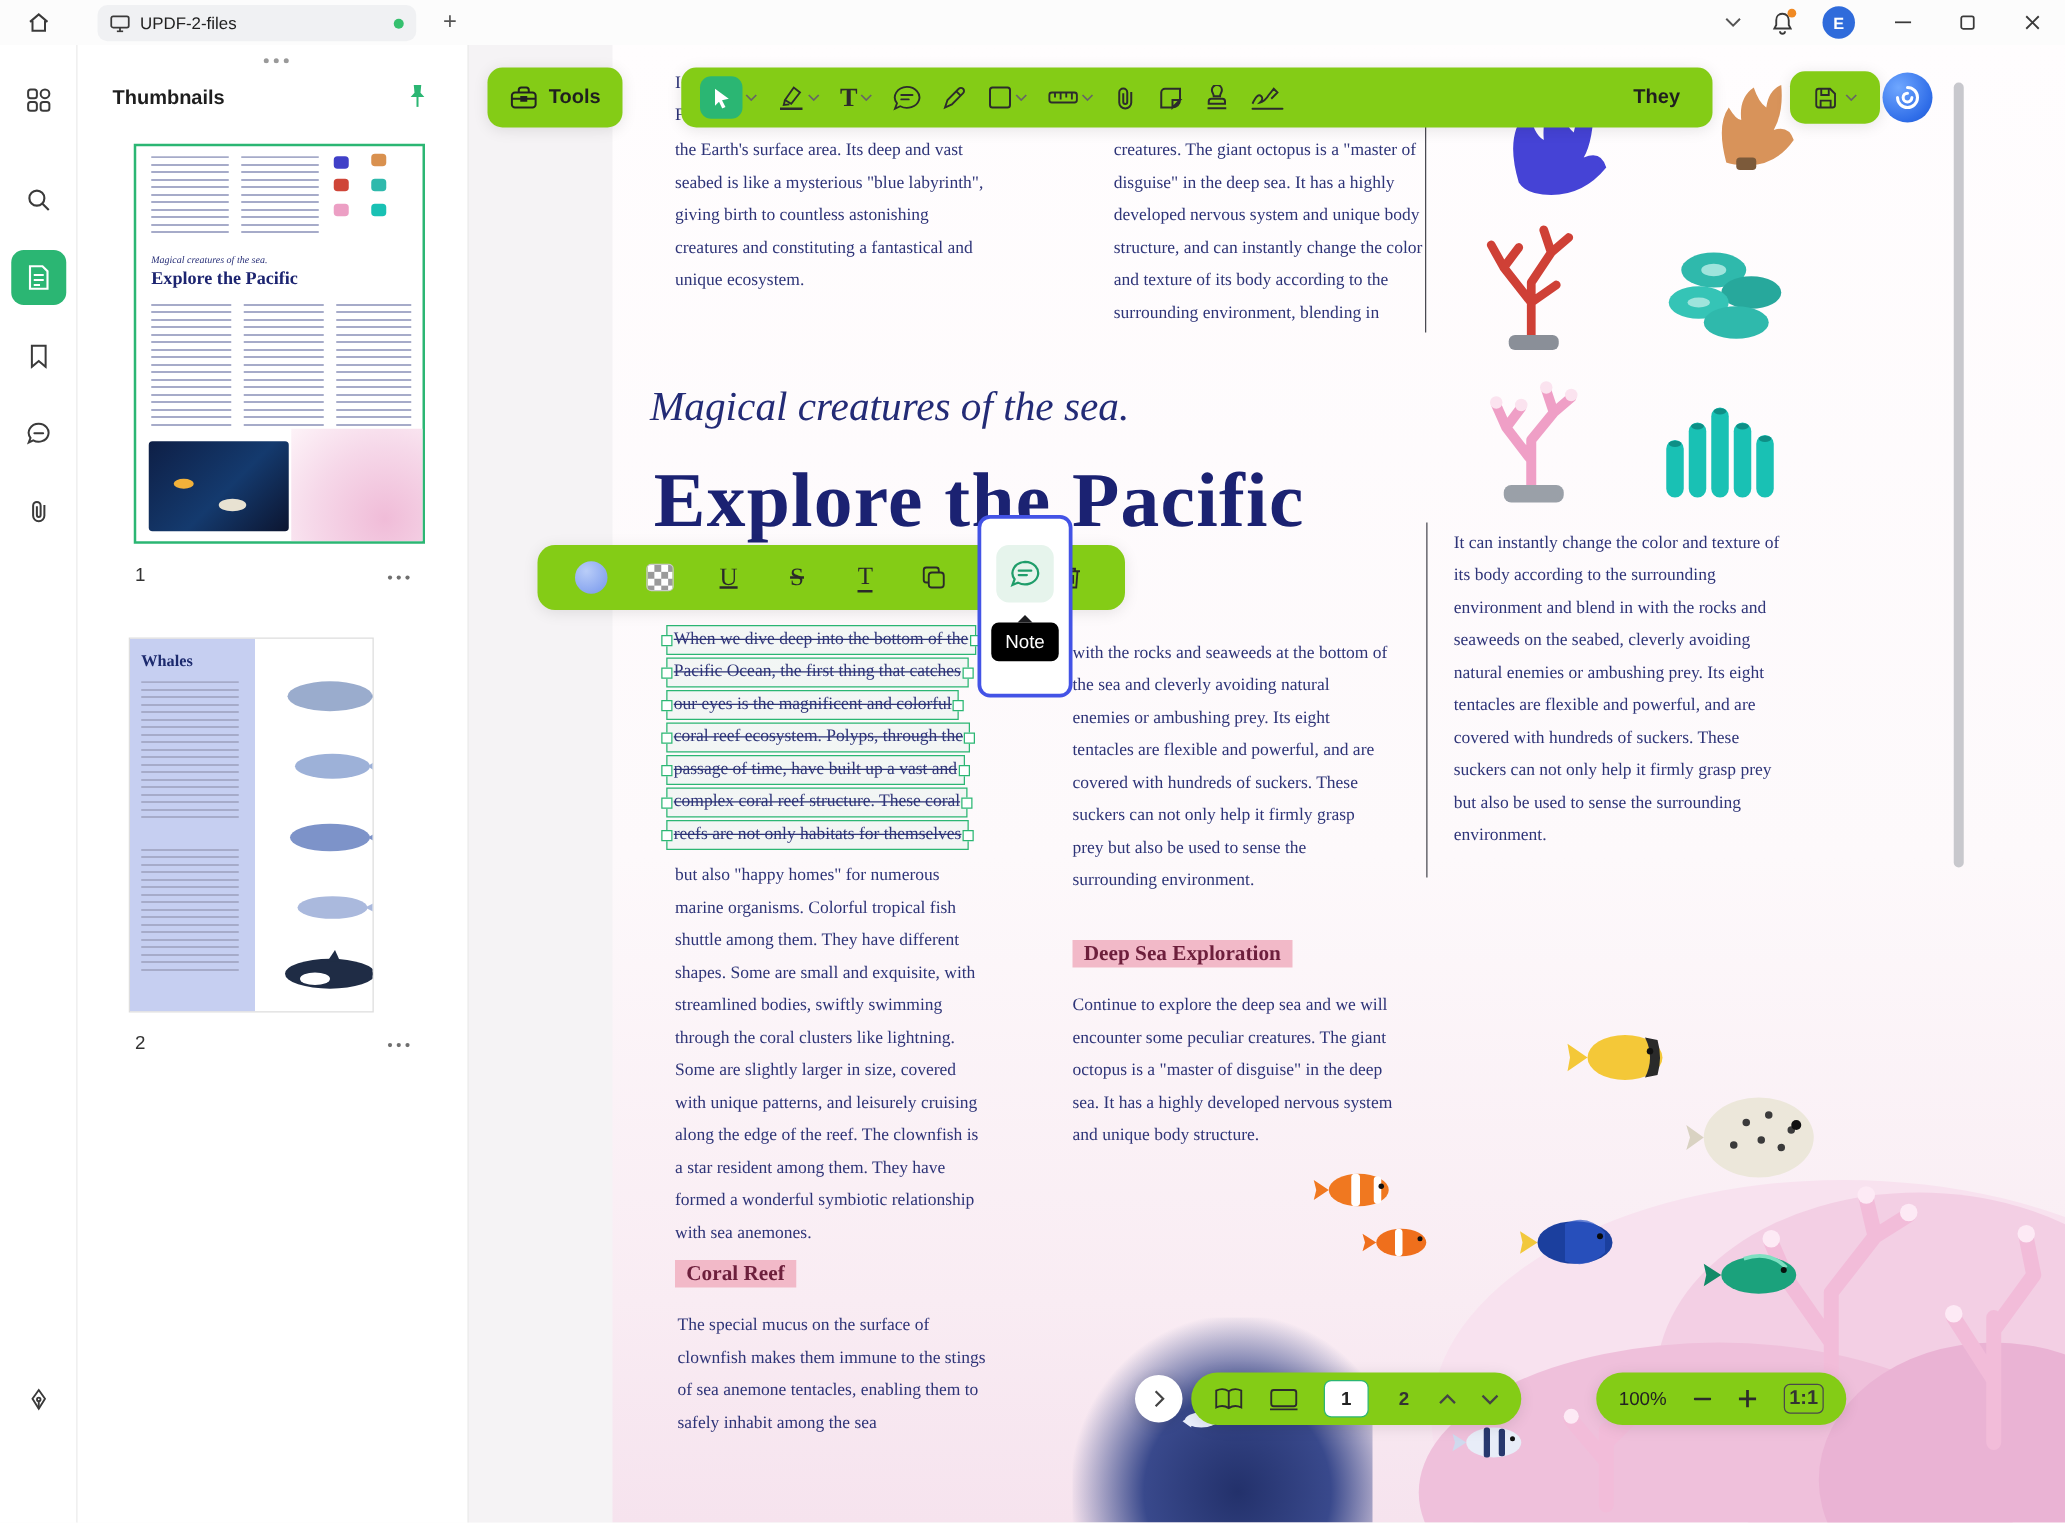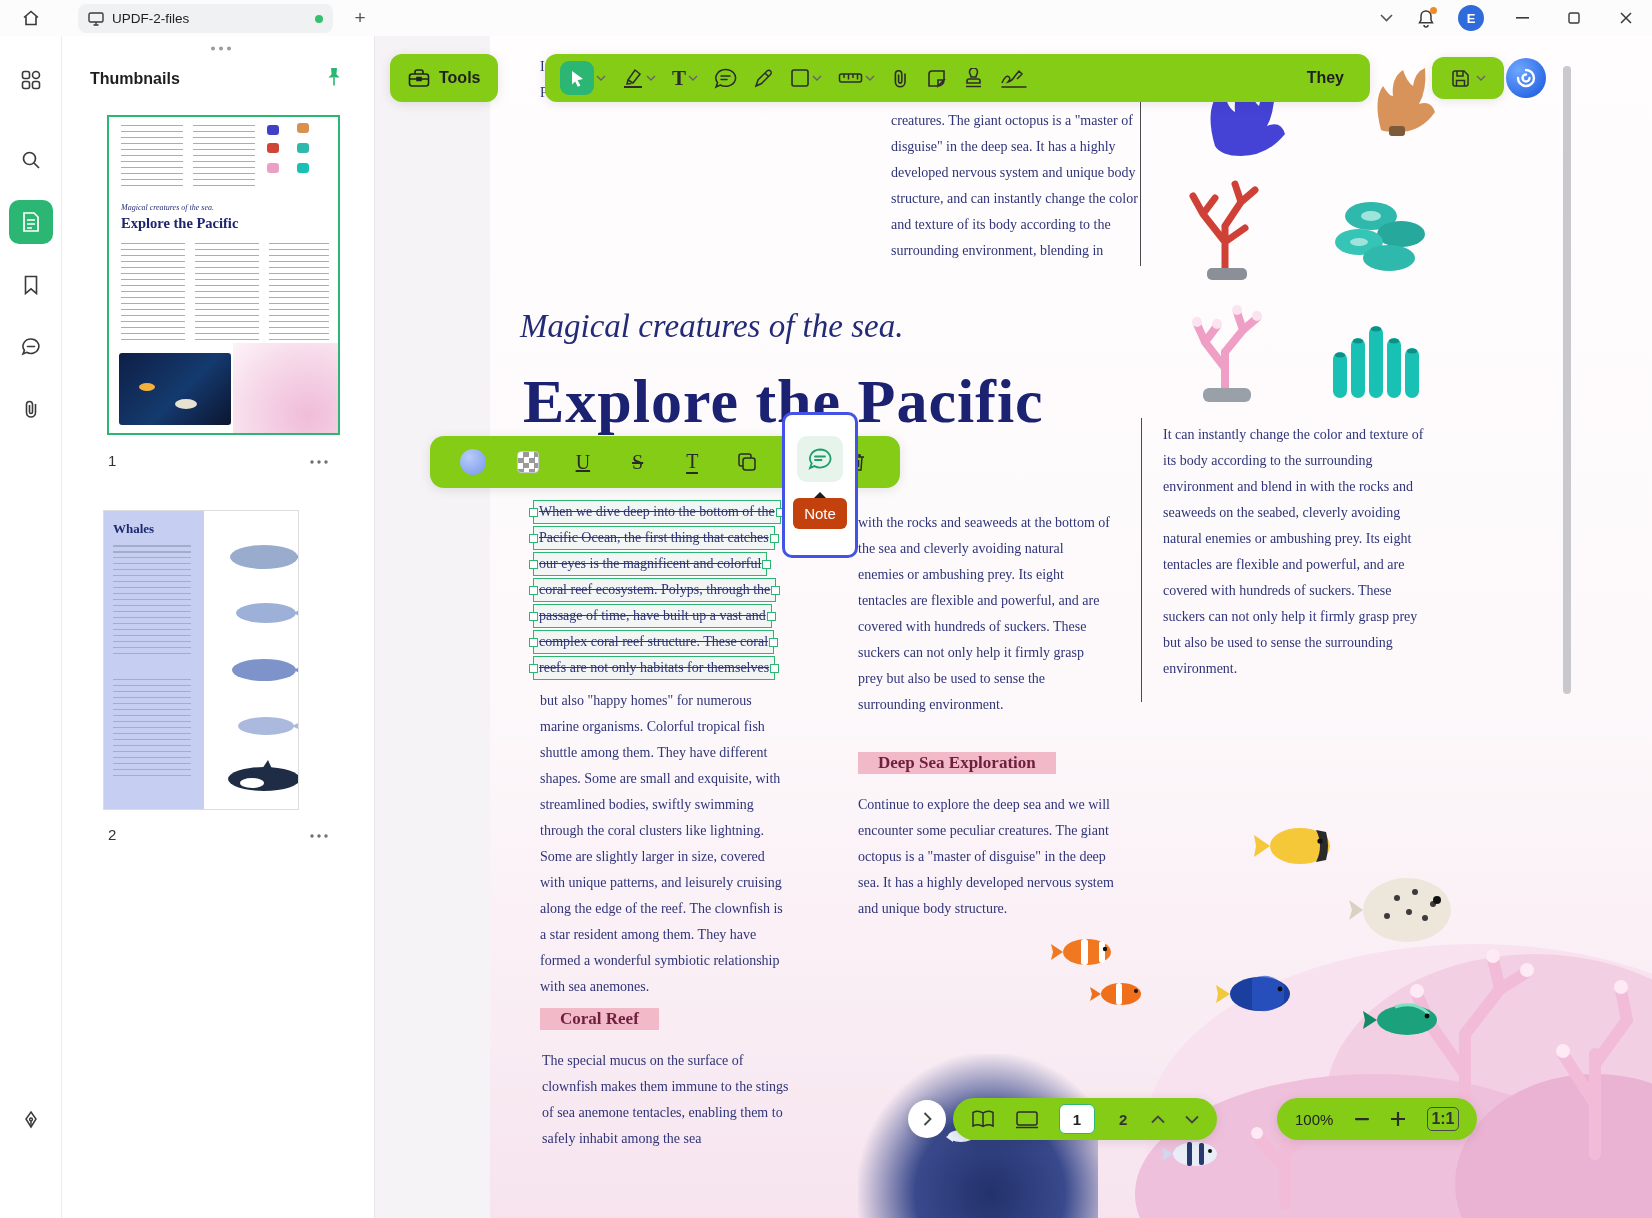--- a/index.html
+++ b/index.html
@@ -61,21 +61,21 @@
   .page { position:absolute; left:115px; top:0; width:1162px; height:1182px;
           background:linear-gradient(180deg,#fffdfe 0%, #fdf9fb 55%, #f9ecf3 85%, #f6e3ee 100%); }
 
   .doc { font-family:"Liberation Serif",serif; color:#2e3478; }
   .doc-par { position:absolute; font-size:14px; line-height:26px; }
   .frag { position:absolute; font-size:14px; line-height:26px; font-family:"Liberation Serif",serif; color:#2e3478; }
   .col-rule { position:absolute; width:1px; background:#4a4a52; }
   .doc-subtitle { position:absolute; left:30px; top:272px; font-size:33px; font-style:italic; color:#232b76; }
   .doc-title { position:absolute; left:33px; top:330px; font-size:62px; font-weight:bold; color:#1b2272;
                letter-spacing:1px; white-space:nowrap; }
-  .doc-h { position:absolute; font-size:17px; font-weight:bold; color:#6d1f3c; background:#f2b9c8; padding:1px 20px; }
+  .doc-h { position:absolute; font-size:17px; font-weight:bold; color:#6d1f3c; background:#f2b9c8; padding:1px 9px; }
 
   .struck-list { position:absolute; left:43px; top:464px; }
   .struck-line { position:relative; display:table; border:1px solid #2bb673; background:rgba(43,182,115,0.05);
                  padding:0 5px; margin-bottom:2px; font-family:"Liberation Serif",serif; font-size:14px;
                  line-height:22px; color:#2e3478; text-decoration:line-through; white-space:nowrap; }
   .struck-line::after, .struck-line::before { content:""; position:absolute; top:50%; margin-top:-4px;
                  width:7px; height:7px; background:#fff; border:1.5px solid #2bb673; }
   .struck-line::after { right:-5px; } .struck-line::before { left:-5px; }
 
   
@@ -112,21 +112,21 @@
   .t-l { border-bottom:2px solid #2a2a2a; line-height:1.05; }
   .color-swatch { width:26px; height:26px; border-radius:50%;
                   background:radial-gradient(circle at 35% 30%, #b9cdf8 0%, #8aa7f0 70%, #7795e8 100%); }
   .checker { width:22px; height:22px; border-radius:4px; border:1px solid #c9c9c9;
              background:repeating-conic-gradient(#9a9a9a 0% 25%, #fff 0% 50%); background-size:11px 11px; }
   .note-selection { position:absolute; left:407px; top:376px; width:76px; height:146px; background:#fff;
              border:3px solid #4353e6; border-radius:10px; z-index:58; display:flex; flex-direction:column;
              align-items:center; }
   .note-btn { margin-top:21px; width:46px; height:46px; border-radius:10px; background:#e6f4ec;
               display:flex; align-items:center; justify-content:center; }
-  .note-tooltip { margin-top:16px; position:relative; background:#c2410c; color:#fff; font-size:15px;
+  .note-tooltip { margin-top:16px; position:relative; background:#000000; color:#fff; font-size:15px;
                   padding:7px 11px; border-radius:6px; }
   .note-tooltip::before { content:""; position:absolute; top:-6px; left:50%; margin-left:-6px;
                   border-left:6px solid transparent; border-right:6px solid transparent;
                   border-bottom:6px solid #1d1d20; }
 
   
   .nav-expand { position:absolute; left:533px; top:1064px; width:38px; height:38px; border-radius:50%;
                 background:#fff; box-shadow:0 2px 10px rgba(0,0,0,.12); display:flex; align-items:center;
                 justify-content:center; z-index:55; }
   .pagebar { left:578px; top:1062px; height:42px; border-radius:21px; display:flex; align-items:center;
@@ -357,20 +357,21 @@
   </div>
 </div>
 
 <div class="viewport">
 
   <div class="page doc">
 
     <div class="frag" style="left:50px;top:18px;">I</div>
     <div class="frag" style="left:50px;top:44px;">F</div>
 
+    <p class="doc-par" style="left:50px;top:72px;width:256px;">the Earth's surface area. Its deep and vast seabed is like a mysterious "blue labyrinth", giving birth to countless astonishing creatures and constituting a fantastical and unique ecosystem.</p>
     <p class="doc-par" style="left:368px;top:72px;width:260px;margin-left:33px;">creatures. The giant octopus is a "master of disguise" in the deep sea. It has a highly developed nervous system and unique body structure, and can instantly change the color and texture of its body according to the surrounding environment, blending in</p>
     <div class="col-rule" style="left:650px;top:28px;height:202px;"></div>
 
     <div class="corals-top">
       <svg width="300" height="370" viewBox="0 0 300 370">
 
         <g>
             <path d="M70 100 q-12-40 8-58 q4 20 12 24 q-2-26 14-34 q2 22 10 28 q4-20 16-24 q0 30-8 44 q14-6 18 8 q-18 22-44 22 q-20 0-26-10Z" fill="#4543d6"></path>
           </g>
 

